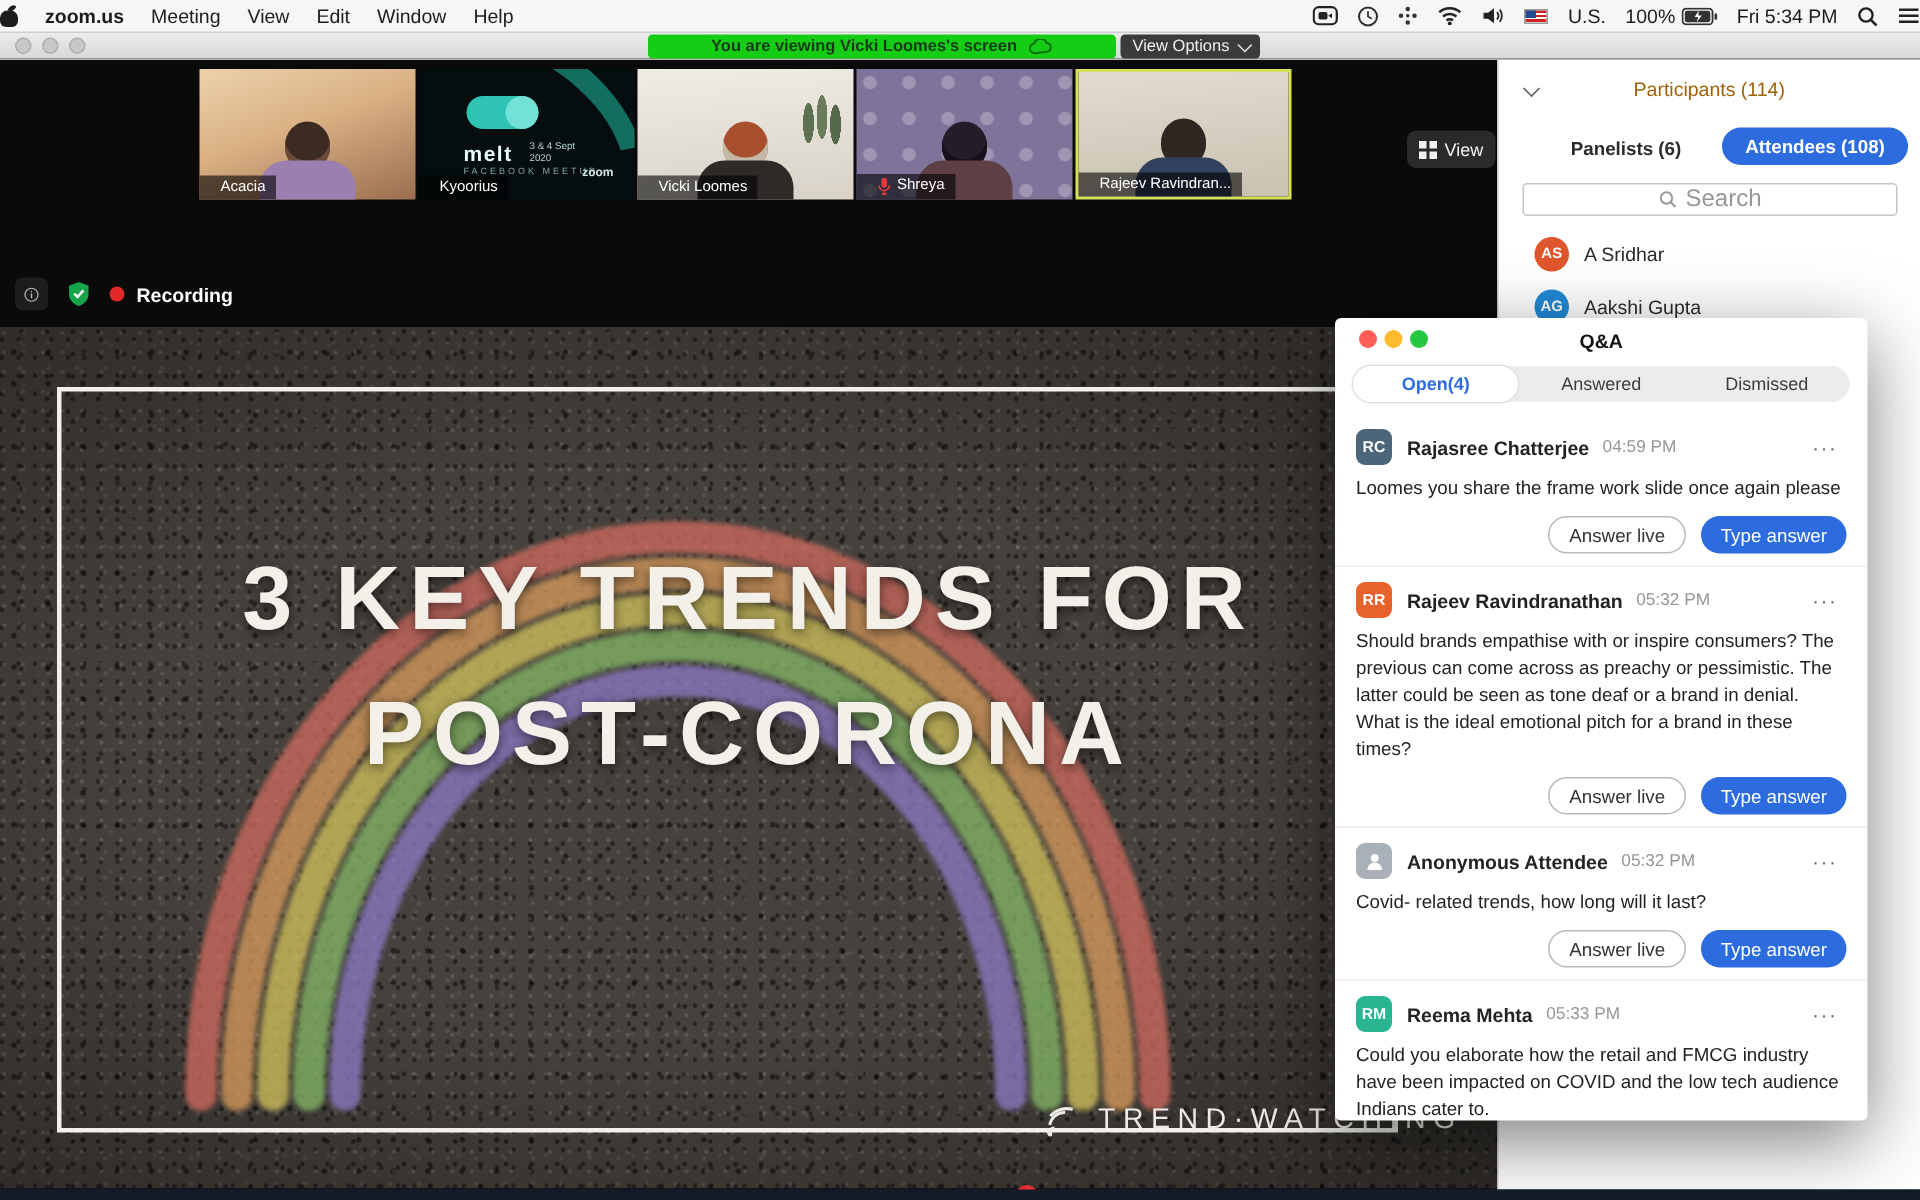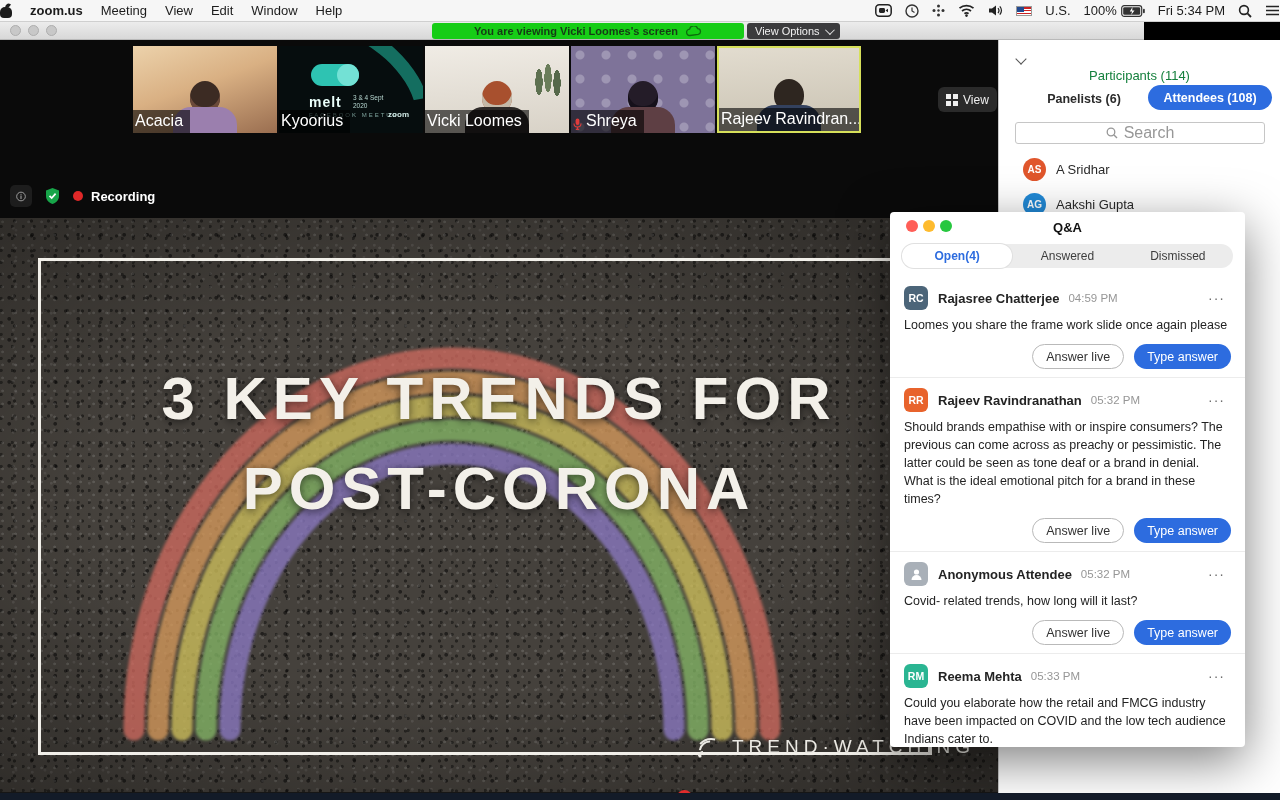--- a/index.html
+++ b/index.html
@@ -15,37 +15,37 @@
   .menubar .appname{font-weight:bold;}
   .apple{width:12px;height:14px;position:relative;}
   .apple::before{content:"";position:absolute;left:0;top:3px;width:12px;height:11px;background:#1c1c1c;border-radius:5px 5px 4px 4px;}
   .apple::after{content:"";position:absolute;left:6px;top:-1px;width:4px;height:5px;background:#1c1c1c;border-radius:80% 10% 80% 10%;transform:rotate(30deg);}
   .mb-ico{display:block;}
   .flag{width:16px;height:10px;background:repeating-linear-gradient(#c22 0 1.5px,#fff 1.5px 3px);position:relative;border:0.5px solid #999;}
   .flag::before{content:"";position:absolute;left:0;top:0;width:7px;height:5px;background:#224a8f;}
   .battery{display:flex;align-items:center;gap:4px;}
 
   
-  .titlebar{position:absolute;left:0;top:22px;width:1144px;height:18px;background:linear-gradient(#ececec,#d8d8d8);border-bottom:1px solid #b9b9b9;padding-left:32px;}
+  .titlebar{position:absolute;left:0;top:22px;width:1280px;height:18px;background:linear-gradient(#ececec,#d8d8d8);border-bottom:1px solid #b9b9b9;padding-left:32px;}
   .tl{position:absolute;top:3px;width:11px;height:11px;border-radius:50%;background:#c8c8c8;border:1px solid #aeaeae;}
   .banner{position:absolute;left:432px;top:1px;height:16px;width:312px;background:#16cd16;border-radius:3px;
     display:flex;align-items:center;justify-content:center;gap:8px;}
   .banner span{font-size:11px;color:#163b16;font-weight:bold;}
   .viewopts{position:absolute;left:747px;top:1px;height:16px;padding:0 8px;background:#3b3b3d;border-radius:3px;
     display:flex;align-items:center;gap:5px;border:none;cursor:default;}
   .viewopts span{color:#f0f0f0;font-size:11px;}
   .chev{width:7px;height:7px;border-right:1.5px solid #ddd;border-bottom:1.5px solid #ddd;transform:rotate(45deg) translateY(-2px);}
 
   
   .mainwin{position:absolute;left:0;top:40px;width:998px;height:753px;background:#0a0a0a;}
 
   
   .tile{position:absolute;top:6px;width:144px;height:87px;overflow:hidden;background:#222;}
-  .tile .label{position:absolute;left:0;bottom:0;background:rgba(0,0,0,.6);color:#fff;font-size:16px;
-    padding:2px 7px 3px 2px;display:flex;align-items:flex-end;gap:4px;max-width:100%;white-space:nowrap;}
+  .tile .label{position:absolute;left:0;bottom:0;background:rgba(0,0,0,.6);color:#fff;font-size:10px;
+    padding:2px 7px 3px 14px;display:flex;align-items:flex-start;gap:4px;max-width:100%;white-space:nowrap;}
   .person{position:absolute;bottom:-2px;left:50%;transform:translateX(-50%);}
   .person .head{width:30px;height:32px;border-radius:50% 50% 46% 46%;margin:0 auto;}
   .person .body{width:64px;height:28px;border-radius:18px 18px 0 0;margin:-6px auto 0;}
   .t1{background:linear-gradient(160deg,#ecd2ab 0%,#d9b083 45%,#9a6e50 100%);}
   .t1 .head{background:#3c2b23;box-shadow:inset 0 -6px 0 #6b4a3a;}
   .t1 .body{background:#9b7fae;}
   .t3{background:linear-gradient(175deg,#f0ece5,#d8d2c7);}
   .t3 .head{background:#a8502e;box-shadow:inset 0 -8px 0 #c4b9a8;}
   .t3 .body{background:#2e2a28;}
   .t3 .plant{position:absolute;right:4px;top:10px;width:34px;height:50px;background:
@@ -107,21 +107,21 @@
   .badge{position:absolute;left:10px;top:-5px;width:15px;height:15px;border-radius:50%;background:#e02c2c;color:#fff;
     font-size:10px;font-weight:bold;display:flex;align-items:center;justify-content:center;}
   .shareic{width:20px;height:20px;border-radius:5px;background:#1fc140;display:flex;align-items:center;justify-content:center;}
   .leavebtn{position:absolute;left:928px;top:7px;width:57px;height:28px;background:#d0202e;border:none;border-radius:8px;
     color:#fff;font-weight:bold;font-size:13px;}
 
   .bottomstrip{position:absolute;left:0;top:793px;width:1280px;height:7px;background:#131b28;}
 
   
   .panel{position:absolute;left:998px;top:40px;width:282px;height:753px;background:#fff;border-left:1px solid #c9c9c9;}
-  .panel .hdr{position:absolute;left:0;top:12px;width:100%;text-align:center;font-size:13px;color:#15803d;margin-top:16px;}
+  .panel .hdr{position:absolute;left:0;top:12px;width:100%;text-align:center;font-size:13px;color:#a16207;}
   .panel .hchev{position:absolute;left:18px;top:15px;width:8px;height:8px;border-right:1.5px solid #555;border-bottom:1.5px solid #555;transform:rotate(45deg);}
   .ptab-panelists{position:absolute;left:30px;top:46px;width:110px;height:25px;background:none;border:none;font-size:12.5px;font-weight:bold;color:#2b2b2b;}
   .ptab-attendees{position:absolute;left:149px;top:45px;width:124px;height:25px;background:#2d6cdf;border:none;border-radius:13px;
     font-size:12.5px;font-weight:bold;color:#fff;}
   .psearch{position:absolute;left:16px;top:82px;width:250px;height:22px;border:1px solid #c6c6c6;border-radius:3px;background:#fff;
     display:flex;align-items:center;justify-content:center;gap:6px;}
   .psearch span{color:#979797;font-size:16px;}
   .prow{position:absolute;left:0;width:100%;height:34px;display:flex;align-items:center;padding-left:24px;gap:10px;}
   .pavatar{width:23px;height:23px;border-radius:50%;color:#fff;font-size:10px;font-weight:bold;display:flex;align-items:center;justify-content:center;}
   .pname{font-size:13px;color:#2b2b2b;}

